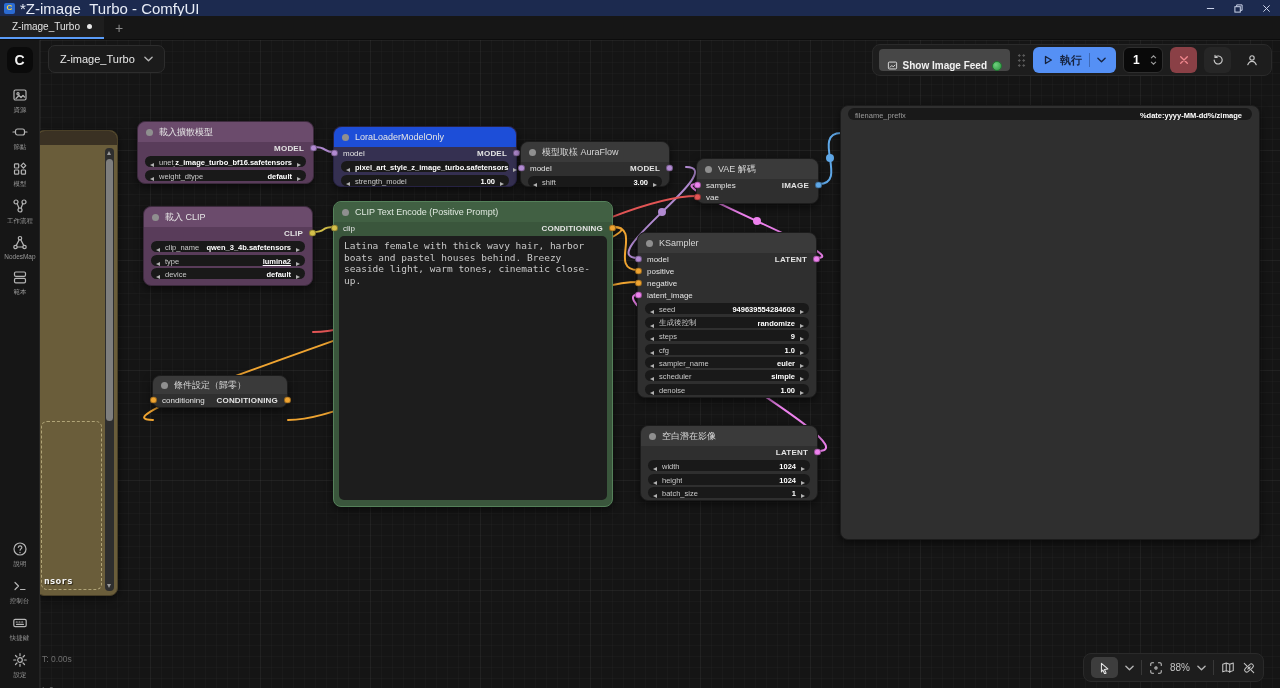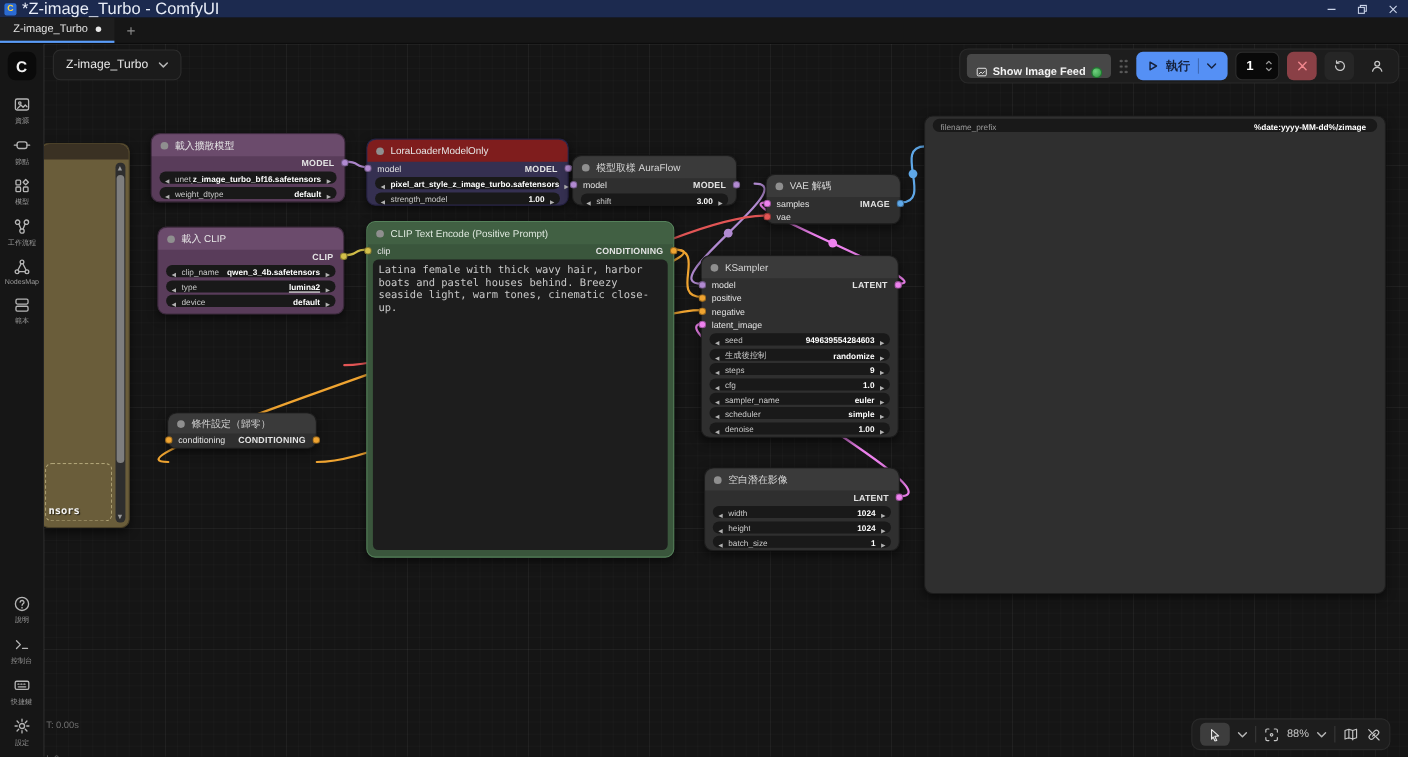--- a/index.html
+++ b/index.html
@@ -81,21 +81,21 @@
   .warr-l{border-right:4px solid #b2b2b2}
   .warr-r{border-left:4px solid #b2b2b2}
   .wname{margin-left:5px;white-space:nowrap;overflow:hidden}
   .wval{flex:1;text-align:right;margin-right:5px;color:#fff;font-weight:bold;white-space:nowrap}
 
   .node-gray{background:#2f2f2f;border:1px solid #1c1c1c}
   .node-gray .node-header{background:#3a3a3a;color:#d6d6d6}
   .node-purple{background:#593c5a;border:1px solid #3c2a3d}
   .node-purple .node-header{background:#6b4b6c}
   .node-indigo{background:#353051;border:1px solid #262243}
-  .node-indigo .node-header{background:#7f1d1d}
+  .node-indigo .node-header{background:#1d4ed8}
   .node-green{background:#3a563c;border:1px solid #55815a}
   .node-green .node-header{background:#416043;color:#dfe8df}
   .prompt-box{position:absolute;left:5px;right:5px;top:34px;bottom:6px;background:#1d1d1d;border-radius:5px;padding:4px 5px;font-family:"DejaVu Sans Mono",monospace;font-size:9.5px;line-height:11.6px;color:#c9c9c9;white-space:pre-wrap}
 
   
   .node-note{background:#6a5d3a;border:1px solid #4a4028}
   .node-note .note-header{height:14px;background:#3a3123;border-radius:8px 8px 0 0}
   .note-scroll{position:absolute;right:3px;top:17px;bottom:4px;width:9px;background:#2e2e2e;border-radius:4px}
   .note-thumb{position:absolute;left:1px;right:1px;top:11px;height:262px;background:#7e7e7e;border-radius:4px}
   .scroll-arr-up,.scroll-arr-dn{position:absolute;left:2px;width:0;height:0;border-left:2.5px solid transparent;border-right:2.5px solid transparent}
@@ -303,21 +303,21 @@
     <path d="M273,292 C363,292 566,156 657,156" stroke="#e25555"></path>
     <path d="M777,218 C817,218 616,144 657,144" stroke="#ee82ee"></path>
     <path d="M778,411 C838,411 541,254 601,254" stroke="#ee82ee"></path>
     <path d="M779,144 C809,144 771,93 801,93" stroke="#5fa8e8"></path>
     <circle cx="622" cy="172" r="4" fill="#b18ad1"></circle>
     <circle cx="717" cy="181" r="4" fill="#ee82ee"></circle>
     <circle cx="690" cy="332" r="4" fill="#ee82ee"></circle>
     <circle cx="790" cy="118" r="4" fill="#5fa8e8"></circle>
   </svg>
 
-  <div class="node node-note" style="left:-4px;top:90px;width:82px;height:350px">
+  <div class="node node-note" style="left:-4px;top:90px;width:82px;height:466px">
     <div class="note-header"></div>
     <div class="note-dashed"></div>
     <div class="note-scroll">
       <span class="scroll-arr-up"></span>
       <div class="note-thumb"></div>
       <span class="scroll-arr-dn"></span>
     </div>
     <div class="note-text">nsors</div>
   </div>
 

